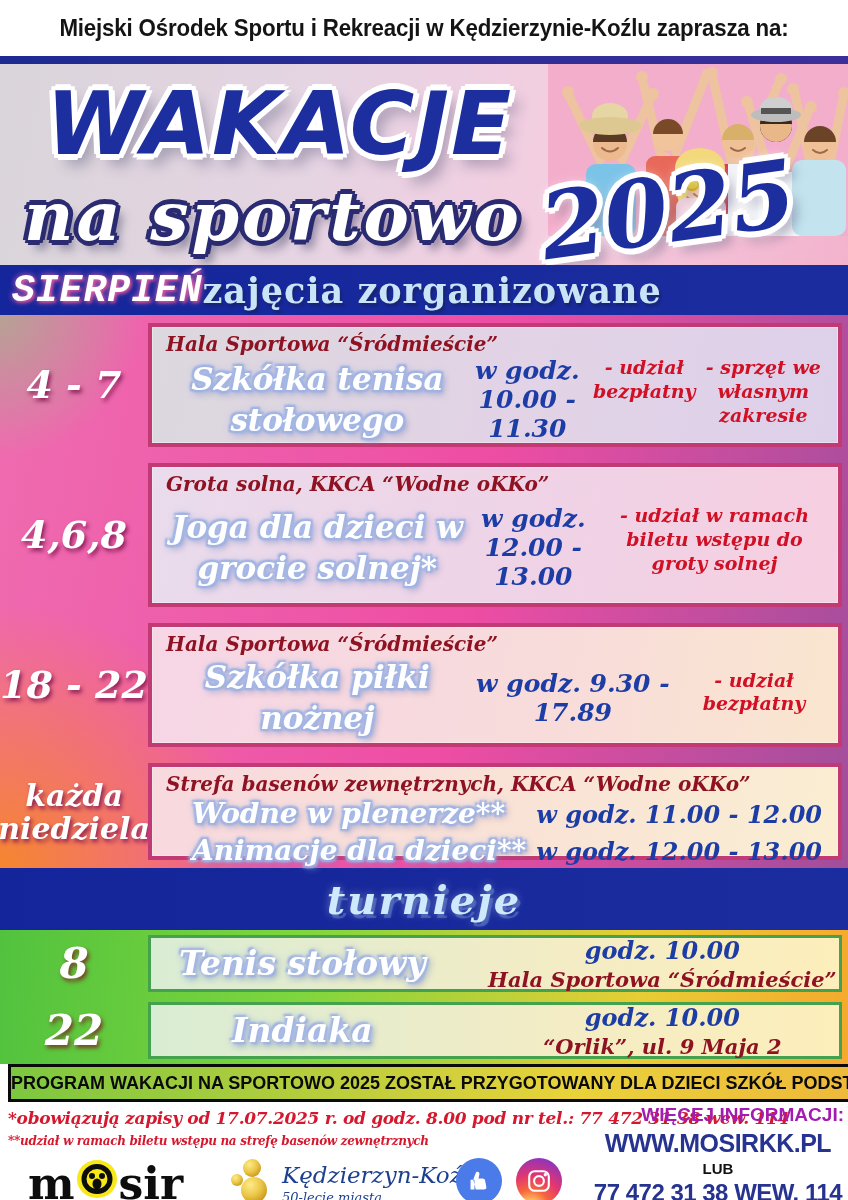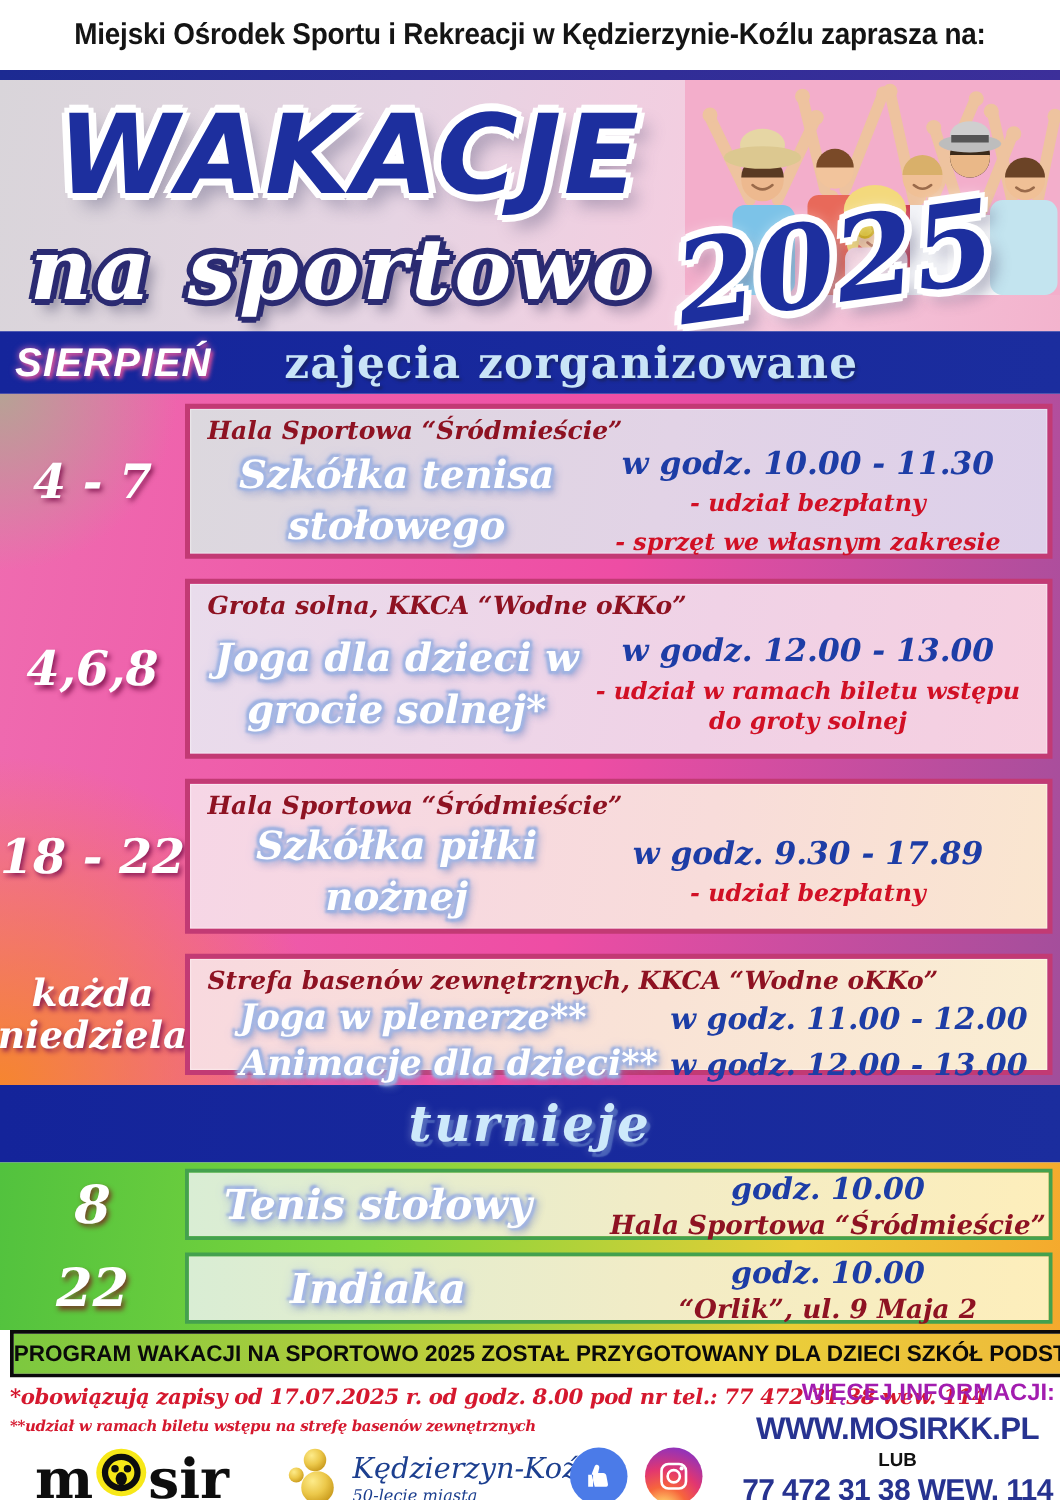--- a/index.html
+++ b/index.html
@@ -31,24 +31,24 @@
   .year2025{position:absolute;left:540px;top:92px;z-index:3;transform:rotate(-8deg);
        font-family:"DejaVu Serif",serif;font-weight:bold;font-style:italic;
        font-size:92px;color:#1d2f9e;
        text-shadow:-4px -4px 0 #fff,4px -4px 0 #fff,-4px 4px 0 #fff,4px 4px 0 #fff,
                    -6px 0 0 #fff,6px 0 0 #fff,0 -6px 0 #fff,0 6px 0 #fff,
                    0 0 14px #fff,8px 10px 12px rgba(70,70,110,.45);}
 
   
   .month-banner{height:50px;background:linear-gradient(90deg,#15259b,#1b2d9e);
        display:flex;align-items:center;padding:0 12px;position:relative;z-index:4;}
-  .month-name{font-family:Liberation Sans, sans-serif;font-weight:bold;font-style:italic;
-       font-size:32px;color:#fff;letter-spacing:1px;
+  .month-name{font-family:Liberation Mono, monospace;font-weight:bold;font-style:italic;
+       font-size:38px;color:#fff;letter-spacing:1px;
        text-shadow:0 0 6px rgba(244,114,182,.95),2px 2px 3px rgba(190,60,140,.9);}
-  .month-sub{margin-left:58px;font-family:"DejaVu Serif",serif;font-weight:bold;
+  .month-sub{font-family:"DejaVu Serif",serif;font-weight:bold;
        font-size:35px;color:#c9e4f7;letter-spacing:1px;
        text-shadow:2px 3px 2px rgba(25,35,105,.85);}
   .tour-banner{height:62px;background:linear-gradient(90deg,#14249a,#1b2d9e);
        display:flex;align-items:center;justify-content:center;}
   .tour-banner span{font-family:"DejaVu Serif",serif;font-weight:bold;font-style:italic;
        font-size:40px;color:#cde9fb;letter-spacing:2px;
        text-shadow:3px 4px 1px rgba(100,130,200,.6),0 0 8px rgba(255,255,255,.35);}
 
   
   .sec1{height:553px;
@@ -69,21 +69,21 @@
   .bg3{background:linear-gradient(100deg,#f6d6e6 0%,#f8dcda 60%,#fae6cf 100%);}
   .bg4{background:linear-gradient(100deg,#f8d9df 0%,#f9e3d6 55%,#faeed2 100%);}
   .venue{font-family:"DejaVu Serif",serif;font-weight:bold;font-style:italic;
        font-size:20px;color:#8e1222;margin-top:2px;}
   .cardbody{display:flex;flex:1;align-items:center;}
   .activity{flex:0 0 46%;text-align:center;
        font-family:"DejaVu Serif",serif;font-weight:bold;font-style:italic;
        font-size:31px;line-height:1.32;color:#fff;
        text-shadow:0 0 5px #aebfe9,0 0 10px #aebfe9,2px 2px 2px #93a9dd,-2px 2px 2px #93a9dd,
                    2px -2px 2px #93a9dd,-2px -2px 2px #93a9dd,3px 4px 6px rgba(80,100,170,.5);}
-  .rightcol{flex:1;display:flex;flex-direction:column;justify-content:center;gap:7px;
+  .rightcol{flex:1;display:flex;flex-direction:row;justify-content:center;gap:7px;
        text-align:center;}
   .time{font-family:"DejaVu Serif",serif;font-weight:bold;font-style:italic;
        font-size:25px;color:#1d3da6;}
   .note{font-family:"DejaVu Serif",serif;font-weight:bold;font-style:italic;
        font-size:19px;line-height:1.25;color:#d11025;}
   .act-line{display:flex;align-items:center;flex:1;}
   .act-line .activity{flex:0 0 52%;text-align:left;padding-left:26px;font-size:28px;}
   .act-line .time{flex:1;text-align:center;font-size:24px;}
 
   
@@ -267,21 +267,21 @@
         </div>
       </div>
     </div>
   </div>
 
   <div class="s1row r4">
     <div class="datecol small">każda niedziela</div>
     <div class="card bg4">
       <div class="venue">Strefa basenów zewnętrznych, KKCA “Wodne oKKo”</div>
       <div class="act-line">
-        <div class="activity">Joga w plenerze**</div>
+        <div class="activity">Wodne w plenerze**</div>
         <div class="time">w godz. 11.00 - 12.00</div>
       </div>
       <div class="act-line">
         <div class="activity">Animacje dla dzieci**</div>
         <div class="time">w godz. 12.00 - 13.00</div>
       </div>
     </div>
   </div>
 
 </div>

